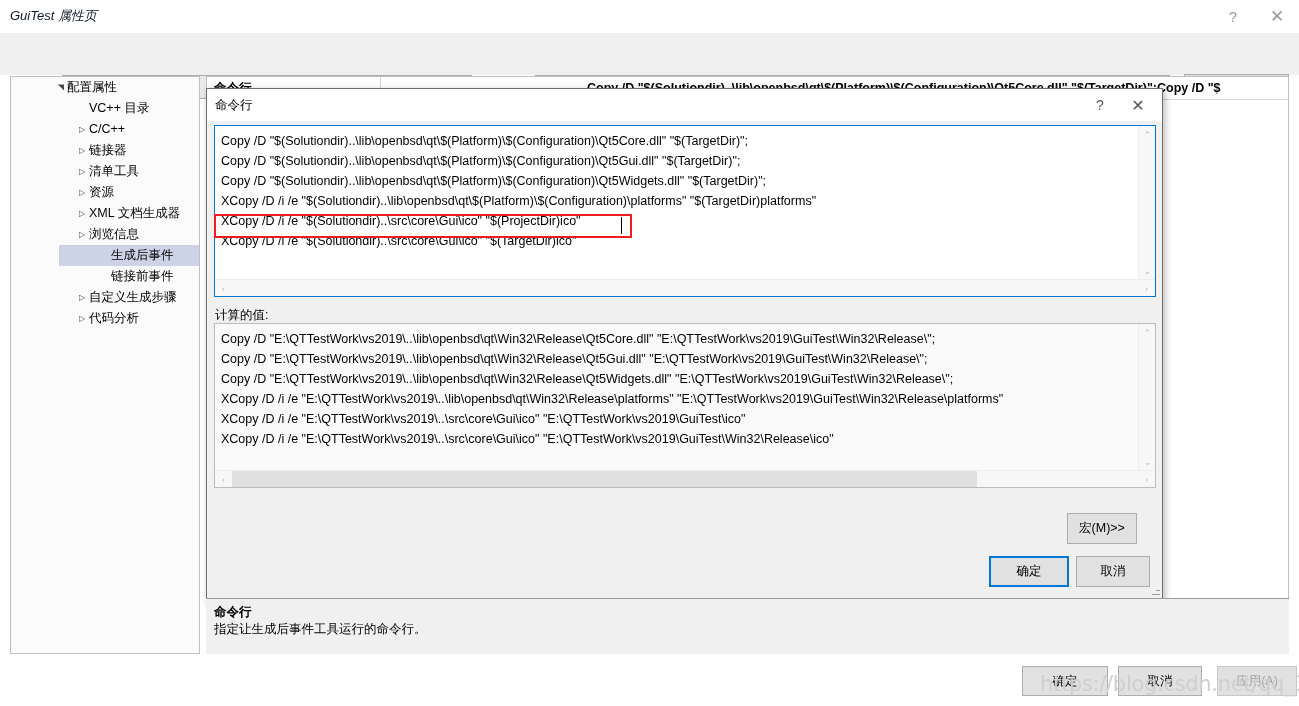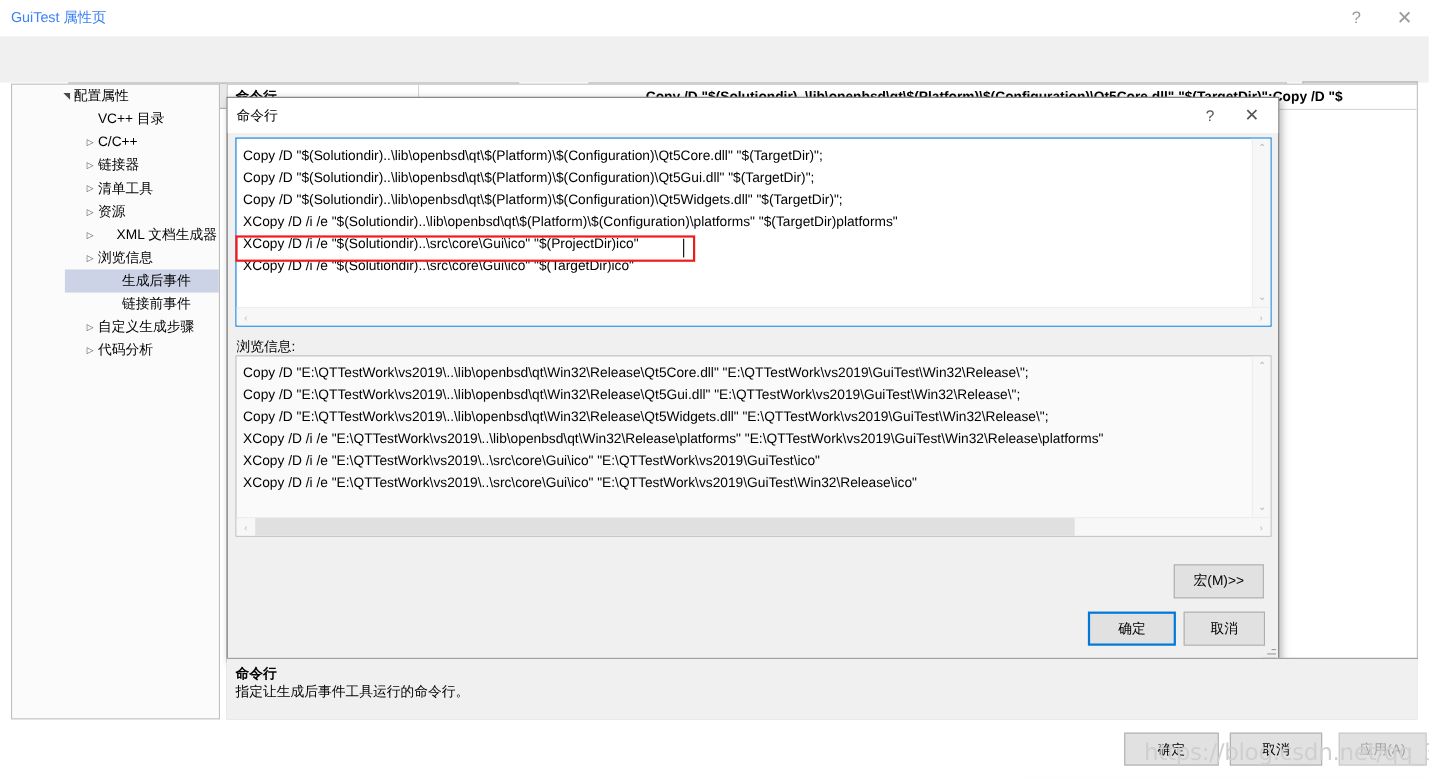--- a/index.html
+++ b/index.html
@@ -14,21 +14,21 @@
   }
   #root { position: relative; width: 1299px; height: 706px; background: #ffffff; }
 
   
   .titlebar {
     position: absolute; left: 0; top: 0; width: 1299px; height: 33px;
     background: #ffffff;
   }
   .titlebar .caption {
     position: absolute; left: 10px; top: 7px;
-    font-size: 13px; color: #3b82f6;
+    font-size: 13px; color: #0f172a; font-style: italic;
   }
   .tb-btn {
     position: absolute; top: 0; width: 44px; height: 33px;
     color: #9a9a9a; font-size: 15px;
     display: flex; align-items: center; justify-content: center;
     cursor: default;
   }
   .tb-help { right: 44px; }
   .tb-close { right: 0px; font-size: 17px; }
 
@@ -227,21 +227,21 @@
         <div class="tnode">
           <span class="arrow" style="left: 16px; transform: none;">▷</span>
           <span class="tlabel" style="left: 30px;">清单工具</span>
         </div>
         <div class="tnode">
           <span class="arrow" style="left: 16px; transform: none;">▷</span>
           <span class="tlabel" style="left: 30px;">资源</span>
         </div>
         <div class="tnode">
           <span class="arrow" style="left: 16px; transform: none;">▷</span>
-          <span class="tlabel" style="left: 47px;">XML 文档生成器</span>
+          <span class="tlabel" style="left: 30px;">XML 文档生成器</span>
         </div>
         <div class="tnode">
           <span class="arrow" style="left: 16px; transform: none;">▷</span>
           <span class="tlabel" style="left: 30px;">浏览信息</span>
         </div>
         <div class="tnode sel">
           <span class="tlabel" style="left: 52px;">生成后事件</span>
         </div>
         <div class="tnode">
           <span class="tlabel" style="left: 52px;">链接前事件</span>
@@ -287,42 +287,42 @@
       </div>
       <div class="hscroll">
         <div class="lf">‹</div>
         <div class="rt">›</div>
       </div>
     </div>
 
     <div class="redbox" style="left:7px; top:125px; width:418px; height:24px;"></div>
     <div class="caret" style="left:414px; top:128px; height:17px;"></div>
 
-    <div class="field-label" style="left:8px; top:218px;">浏览信息:</div>
+    <div class="field-label" style="left:8px; top:218px;">计算的值:</div>
     <div class="textbox plain" style="left:7px; top:234px; width:942px; height:165px;">
       <div class="txt-lines" id="eval-host">
           <div class="line">Copy /D "E:\QTTestWork\vs2019\..\lib\openbsd\qt\Win32\Release\Qt5Core.dll"  "E:\QTTestWork\vs2019\GuiTest\Win32\Release\";</div>
           <div class="line">Copy /D "E:\QTTestWork\vs2019\..\lib\openbsd\qt\Win32\Release\Qt5Gui.dll"  "E:\QTTestWork\vs2019\GuiTest\Win32\Release\";</div>
           <div class="line">Copy /D "E:\QTTestWork\vs2019\..\lib\openbsd\qt\Win32\Release\Qt5Widgets.dll"  "E:\QTTestWork\vs2019\GuiTest\Win32\Release\";</div>
           <div class="line">XCopy /D /i /e "E:\QTTestWork\vs2019\..\lib\openbsd\qt\Win32\Release\platforms"  "E:\QTTestWork\vs2019\GuiTest\Win32\Release\platforms"</div>
           <div class="line">XCopy /D /i /e "E:\QTTestWork\vs2019\..\src\core\Gui\ico"  "E:\QTTestWork\vs2019\GuiTest\ico"</div>
           <div class="line">XCopy /D /i /e "E:\QTTestWork\vs2019\..\src\core\Gui\ico" "E:\QTTestWork\vs2019\GuiTest\Win32\Release\ico"</div>
         </div>
       <div class="vscroll">
         <div class="up">⌃</div>
         <div class="dn">⌄</div>
       </div>
       <div class="hscroll">
         <div class="lf">‹</div>
         <div class="hthumb" style="width:745px;"></div>
         <div class="rt">›</div>
       </div>
     </div>
 
-    <div class="btn" style="left:860px; top:424px; width:82px; height:31px;">宏(M)&gt;&gt;</div>
+    <div class="btn" style="left:860px; top:424px; width:70px; height:31px;">宏(M)&gt;&gt;</div>
     <div class="btn default" style="left:782px; top:467px; width:80px; height:31px;">确定</div>
     <div class="btn" style="left:869px; top:467px; width:74px; height:31px;">取消</div>
 
     <div class="resizegrip">
       <i style="bottom:0; width:12px;"></i>
       <i style="bottom:4px; width:8px;"></i>
       <i style="bottom:8px; width:4px;"></i>
     </div>
   </div>
 

